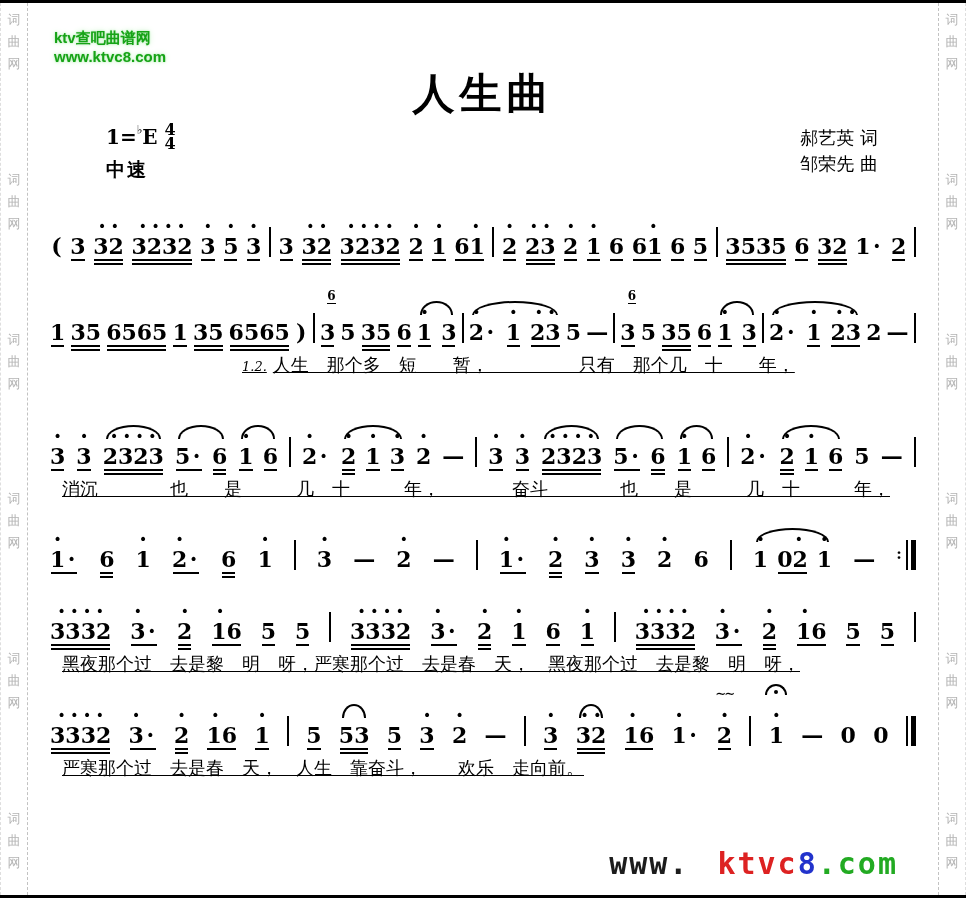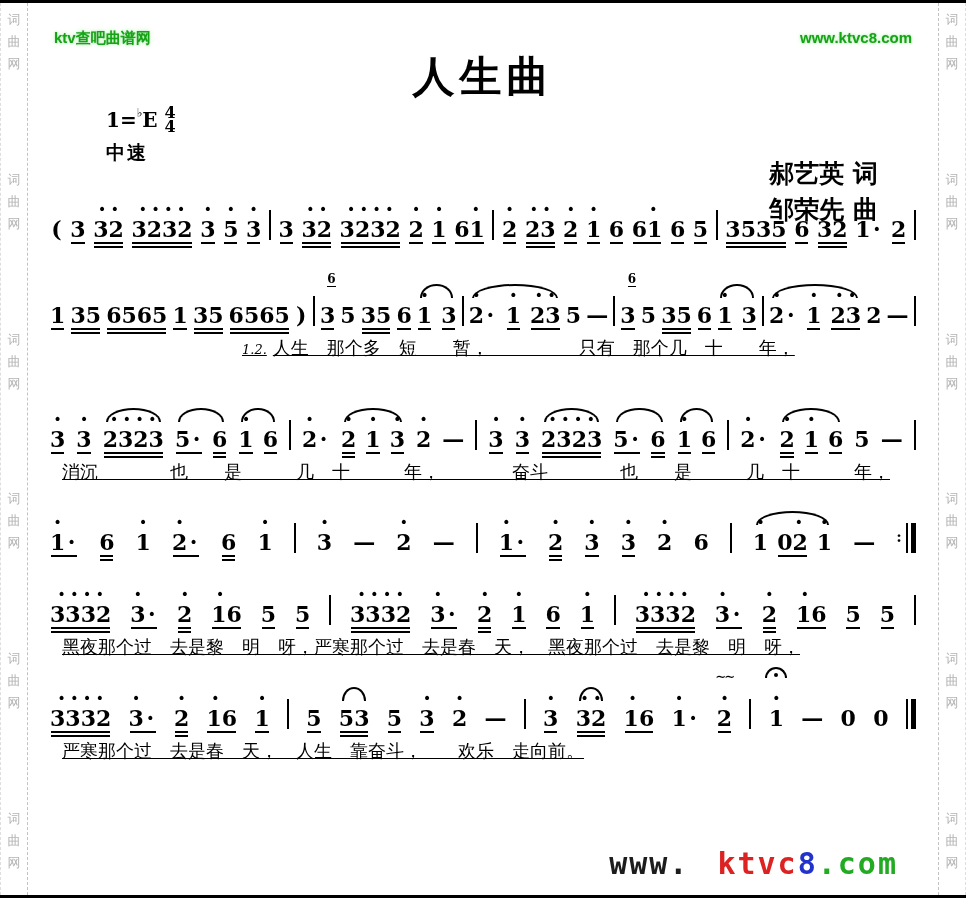--- a/index.html
+++ b/index.html
@@ -13,32 +13,32 @@
   .strip{
     width:28px;flex:none;display:flex;flex-direction:column;justify-content:space-between;
     align-items:center;padding:10px 0 26px;box-sizing:border-box;
   }
   .strip.left{border-right:1px dashed #c2c2c2;border-left:1px dashed #dedede;}
   .strip.right{border-left:1px dashed #c2c2c2;border-right:1px dashed #dedede;}
   .sgroup{display:flex;flex-direction:column;gap:9px;}
   .sgroup span{font-size:13px;color:#b4b4b4;line-height:1;}
   
   .content{flex:1;position:relative;padding:0 18px;box-sizing:border-box;}
-  .toprow{display:flex;justify-content:space-between;margin-top:26px;padding:0 8px;}
+  .toprow{display:flex;justify-content:space-between;margin-top:26px;padding:0 8px;flex-direction:column;}
   .greentxt{
     font-family:"Liberation Sans","DejaVu Sans",sans-serif;font-weight:bold;font-size:15px;
     color:#16a316;text-shadow:0 0 2px #9fe49f,0 0 6px #cdf3cd;text-decoration:none;
   }
   .songtitle{text-align:center;font-size:42px;font-weight:bold;letter-spacing:5px;margin-top:6px;line-height:1.1;}
   .metarow{position:relative;height:72px;margin-top:4px;}
   .keysig{position:absolute;left:60px;top:2px;font-size:20px;font-weight:bold;display:flex;align-items:center;}
   .keysig sup{font-size:12px;position:relative;top:-7px;}
   .meter{display:inline-flex;flex-direction:column;line-height:.85;font-size:16px;font-weight:bold;margin-left:7px;text-align:center;}
   .tempo{position:absolute;left:60px;top:36px;font-size:19px;font-weight:bold;letter-spacing:2px;}
-  .credits{position:absolute;right:42px;top:4px;font-size:25px;font-weight:bold;line-height:1.45;text-align:left;margin-top:48px;}
+  .credits{position:absolute;right:42px;top:4px;font-size:18px;font-weight:normal;line-height:1.45;text-align:left;}
   
   .score{margin-top:30px;}
   .sys{display:flex;align-items:flex-end;justify-content:space-between;width:100%;padding:0 4px;box-sizing:border-box;}
   .tok{position:relative;display:inline-flex;flex-direction:column;align-items:center;flex:none;}
   .above{display:block;height:12px;line-height:7px;font-size:22px;font-weight:bold;white-space:nowrap;}
   .num{display:block;font-size:22px;line-height:22px;font-weight:bold;position:relative;white-space:nowrap;}
   .cell{display:inline-block;min-width:.58em;text-align:center;}
   .u1::after,.u2::after{content:"";position:absolute;left:1px;right:1px;bottom:-4px;height:2px;background:#000;}
   .u2::before{content:"";position:absolute;left:1px;right:1px;bottom:-8px;height:2px;background:#000;}
   .grp{position:relative;display:inline-flex;align-items:flex-end;gap:9px;flex:none;}

